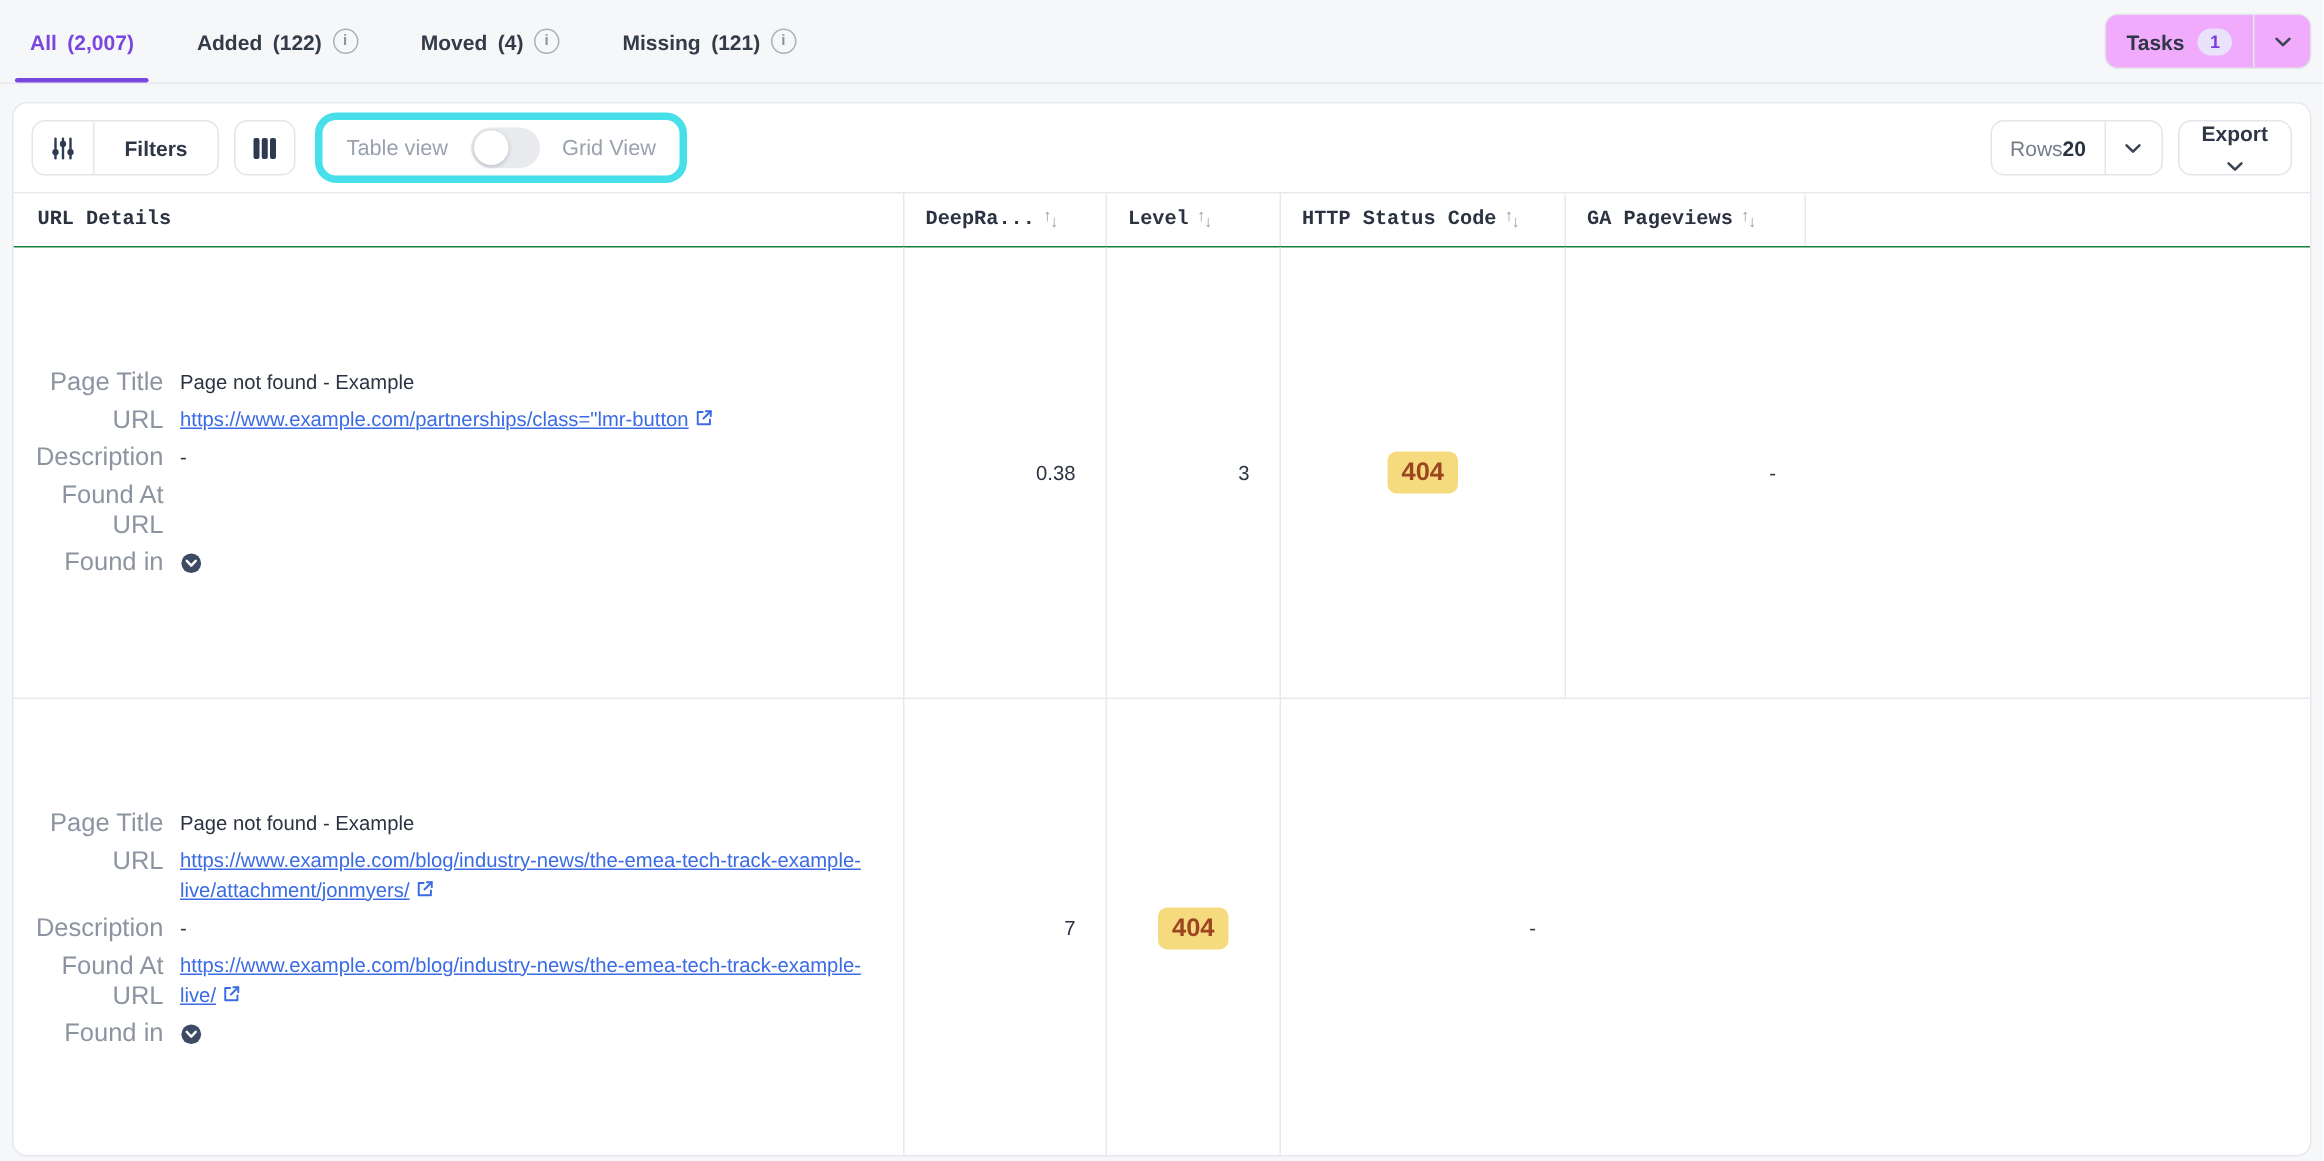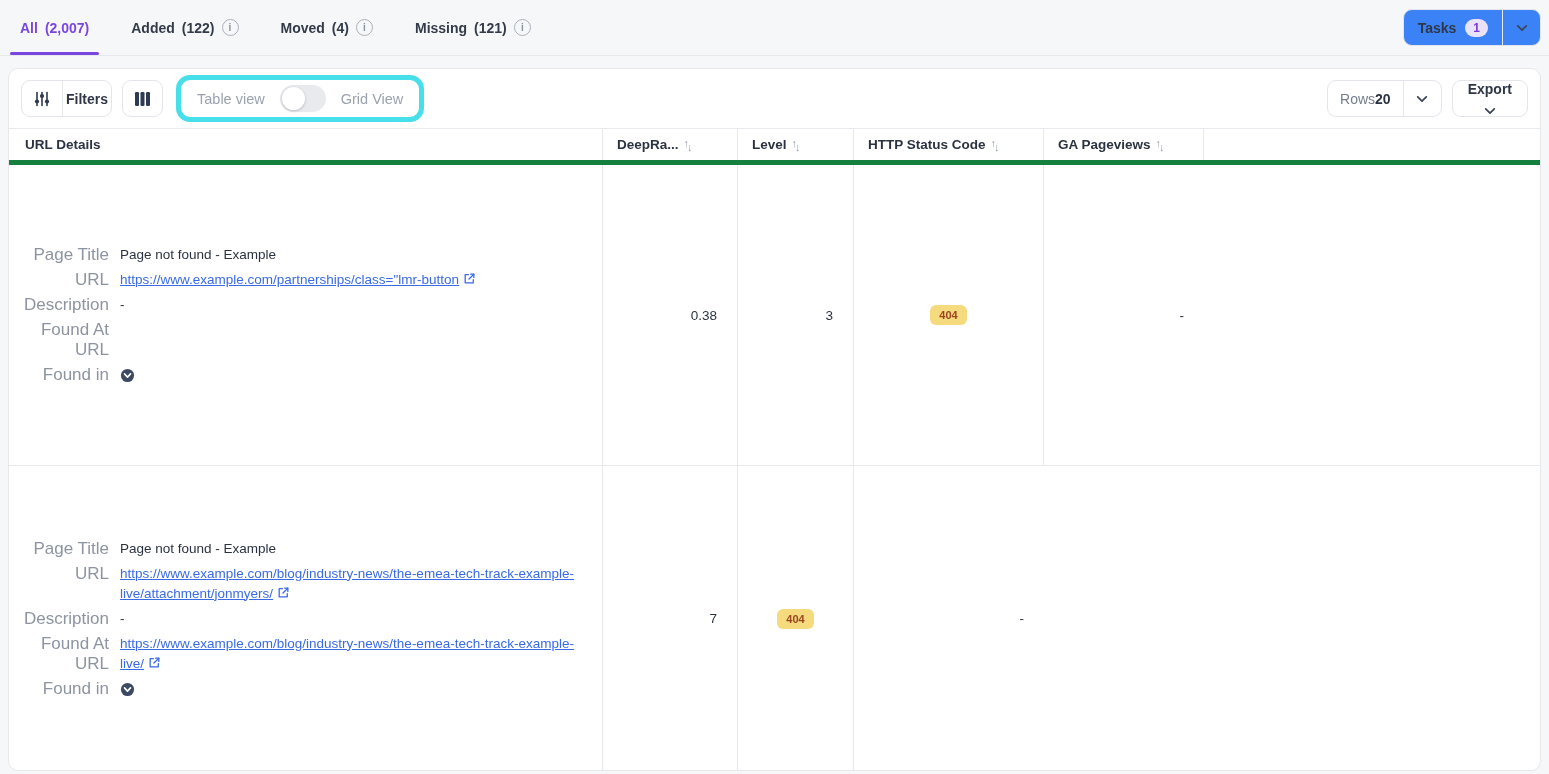--- a/index.html
+++ b/index.html
@@ -34,21 +34,21 @@
     height:3px; background:#7a46e0; border-radius:3px;
   }
   .info-icon {
     width:17px; height:17px; border:1.5px solid #aab0bb; border-radius:50%;
     color:#8b92a0; font-size:10px; font-weight:700; font-style:normal;
     display:inline-flex; align-items:center; justify-content:center;
     line-height:1;
   }
 
   .tasks-group {
-    display:flex; align-items:stretch; background:#3b82f6;
+    display:flex; align-items:stretch; background:#f0abfc;
     border:1px solid #e3e5ea; border-radius:9px; height:37px; overflow:hidden;
   }
   .tasks-main {
     padding:0 14px; display:flex; gap:9px; align-items:center;
     font-size:14px; font-weight:600; color:#2f3747; cursor:pointer;
   }
   .tasks-badge {
     background:#eae2fa; color:#7a3be0; border-radius:10px;
     padding:2px 8px; font-size:12px; font-weight:700;
   }
@@ -72,21 +72,21 @@
     padding:10px 12px 10px 12px; height:59px;
   }
   .toolbar-left, .toolbar-right { display:flex; align-items:center; }
   .btn {
     background:#fff; border:1px solid #e3e5ea; border-radius:9px; height:37px;
     display:flex; align-items:stretch; font-size:14px; color:#2f3747;
     font-weight:600; cursor:pointer; overflow:hidden;
   }
   .btn-seg { display:flex; align-items:center; padding:0 12px; }
   .btn-seg + .btn-seg { border-left:1px solid #e6e8ec; }
-  .filters-text { padding:0 3px; }
+  .filters-text { padding:0 20px; }
   .cols-btn { width:41px; justify-content:center; align-items:center; margin-left:10px; }
   .slider-icon, .columns-icon { display:block; }
 
   .view-toggle-highlight {
     margin-left:13px;
     border:5px solid #47dfe9; border-radius:14px;
     padding:5px 16px; display:flex; align-items:center; gap:15px;
     background:#fff;
   }
   .toggle-label { color:#9aa2ae; font-size:14.5px; font-weight:500; }
@@ -105,22 +105,23 @@
   .export-btn { margin-left:10px; }
   .export-btn .btn-seg { gap:10px; padding:0 15px;flex-direction:column; }
 
   
   .table { font-size:13.5px; }
   .thead, .trow {
     display:grid;
     grid-template-columns:594px 135px 116px 190px 160px 1fr;
   }
   .thead {
-    border-top:1px solid #e7e9ed; border-bottom:5px solid #15803d;
+    border-top:1px solid #e7e9ed; border-bottom:1px solid #15803d;
     height:37px;
+    font-family:Liberation Mono, monospace;
   }
   .th {
     display:flex; align-items:center; gap:5px;
     padding:0 14px; font-weight:700; color:#2b3342;
     border-right:1px solid #e7e9ed; white-space:nowrap; overflow:hidden;
   }
   .th.first { padding-left:16px; }
   .th.last { border-right:none; }
   .sort-icon { color:#97a0ad; font-size:11px; font-weight:400; letter-spacing:-2px; }
   .sort-icon .up { position:relative; top:-2px; }
@@ -149,21 +150,21 @@
     margin-left:11px; color:#2b3342; line-height:20px;
     max-width:455px; overflow-wrap:break-word; word-break:break-word;
   }
   .link { color:#3a6be4; text-decoration:underline; cursor:pointer; }
   .ext-icon { width:13px; height:13px; margin-left:4px; vertical-align:-1px; }
   .ext-icon path { fill:none; stroke:#3a6be4; stroke-width:2.4; stroke-linecap:round; stroke-linejoin:round; }
   .found-in-icon { width:15px; height:15px; display:block; margin-top:3px; cursor:pointer; }
 
   .badge-404 {
     background:#f6db7e; color:#9c4521; font-weight:700;
-    padding:4px 9px; border-radius:6px; font-size:11px;
+    padding:4px 9px; border-radius:6px; font-size:17px;
   }
 </style>
 </head>
 <body>
 
 <header class="tabbar">
   <nav class="tabs">
     <div class="tab active">
       <span>All</span>
       <span class="count">(2,007)</span>

